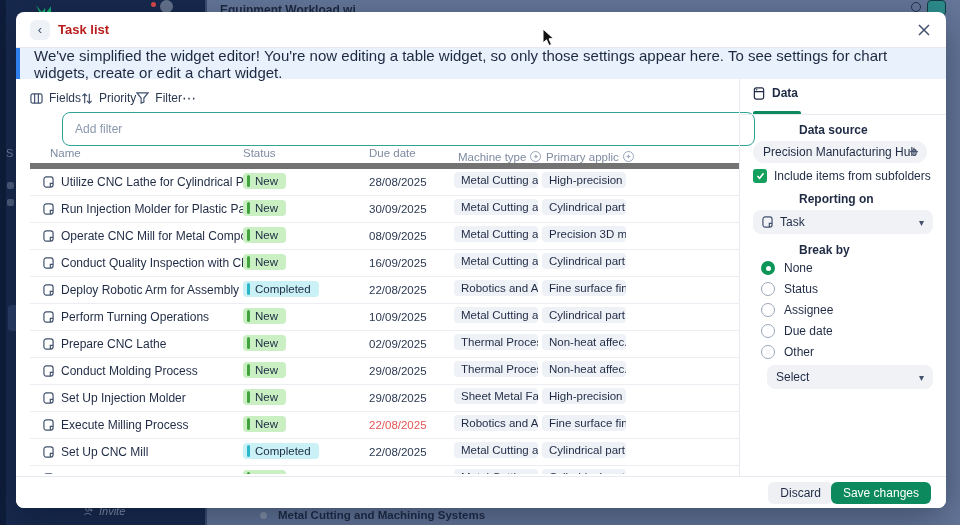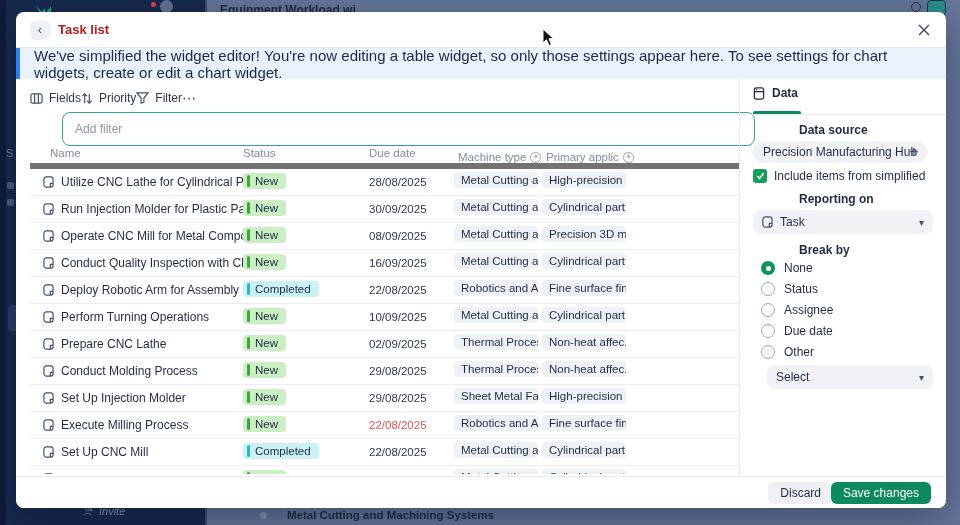--- a/index.html
+++ b/index.html
@@ -15,21 +15,21 @@
   .brand-word { color:rgba(255,255,255,.28); font-size:13px; font-weight:bold; letter-spacing:.5px; }
   .notif-dot { position:absolute; left:151px; top:2px; width:5px; height:5px; border-radius:50%; background:#e14b4b; }
   .topbar-avatar-dim { position:absolute; left:160px; top:0; width:13px; height:13px; border-radius:50%; background:rgba(200,208,222,.45); }
   .topbar-title { position:absolute; left:220px; top:3px; font-size:12px; font-weight:bold; color:#1d2940; white-space:nowrap;text-align:right; }
   .search-circle { position:absolute; left:911px; top:2px; width:10px; height:10px; border:1.5px solid #243352; border-radius:50%; }
   .user-avatar { position:absolute; left:927px; top:0; width:19px; height:16px; border-radius:4px; background:#2e8f8d; border:1px solid #123c44; }
   .sb-sliver-s { position:absolute; left:6px; top:147px; color:rgba(190,200,218,.55); font-size:11px; }
   .sb-sliver-dot { position:absolute; left:7px; width:7px; height:7px; border-radius:2px; background:rgba(190,200,218,.35); }
   .sb-sel-frag { position:absolute; left:8px; top:305px; width:8px; height:26px; border-radius:4px 0 0 4px; background:#2b3f69; }
   .invite { position:absolute; left:83px; top:505px; display:flex; align-items:center; gap:5px; color:#8b9ab6; font-size:11px;font-style:italic; }
-  .bottom-item { position:absolute; left:260px; top:509px; display:flex; align-items:center; gap:20px; color:#1e2a44; font-size:11.5px; font-weight:bold; }
+  .bottom-item { position:absolute; left:260px; top:509px; display:flex; align-items:center; gap:11px; color:#1e2a44; font-size:11.5px; font-weight:bold; }
   .bottom-item .dot { width:7px; height:7px; border-radius:50%; background:#8c99af; }
 
   
   .modal { position:absolute; left:16px; top:12px; width:930px; height:496px; background:#fff; border-radius:8px; box-shadow:0 10px 40px rgba(10,20,40,.45); overflow:hidden; }
   .m-header { position:absolute; left:0; top:0; width:100%; height:36px; border-bottom:1px solid #e7eaf0; }
   .back-btn { position:absolute; left:14px; top:8px; width:20px; height:20px; background:#eef1f5; border-radius:6px; border:none; color:#42526e; font-size:13px; line-height:18px; text-align:center; cursor:pointer; }
   .m-title { position:absolute; left:42px; top:10px; font-size:13px; font-weight:bold; color:#b91c1c; }
   .close-btn { position:absolute; right:14px; top:10px; width:16px; height:16px; cursor:pointer; }
   .banner { position:absolute; left:0; top:36px; width:100%; height:31px; background:#e9f2fc; display:flex; align-items:center; }
   .banner-bar { position:absolute; left:0; top:0; width:4px; height:100%; background:#2f80ed; }
@@ -41,21 +41,21 @@
   .tool svg { display:block; }
   .more-btn { font-size:14px; color:#2a3850; letter-spacing:1px; background:none; border:none; cursor:pointer; }
 
   .filter-input { position:absolute; left:14px; top:100px; width:693px; height:14px; border:1.5px solid #2fa396; border-radius:8px; font-size:12px; color:#1f2b45; padding:16px 12px; outline:none; font-family:inherit;margin-left:32px; }
   .filter-input::placeholder { color:#8a97ad; }
 
   
   .table { position:absolute; left:14px; top:131px; width:709px; }
   .thead { display:grid; grid-template-columns:213px 126px 85px 88px 1fr; height:26px; align-items:center; border-bottom:6px solid #737373; color:#7e8ba1; font-size:11.5px; }
   .thead .h-name { padding-left:20px; }
-  .thead .h-ic { display:inline-flex; align-items:center; gap:4px;margin-top:8px; }
+  .thead .h-ic { display:inline-flex; gap:4px;margin-top:8px; }
   .ai-circle { width:11px; height:11px; border:1px solid #9aa6ba; border-radius:50%; display:inline-flex; align-items:center; justify-content:center; font-size:7px; color:#9aa6ba; }
   .tbody { height:305px; overflow:hidden; }
   .trow { display:grid; grid-template-columns:213px 126px 85px 88px 1fr; height:27px; align-items:center; border-bottom:1px solid #eceef3; cursor:pointer; }
   .c-name { display:flex; align-items:center; gap:7px; padding-left:13px; overflow:hidden; white-space:nowrap; }
   .c-name .nm { font-size:12px; color:#1f2b45; overflow:hidden; white-space:nowrap; }
   .badge { display:inline-flex; align-items:center; gap:5px; padding:2px 8px 2px 4px; border-radius:4px; font-size:11.5px; color:#1d2b44; width:max-content; }
   .badge .bar { width:3px; height:12px; border-radius:2px; }
   .badge.new { background:#c9efc3; } .badge.new .bar { background:#41a33e; }
   .badge.completed { background:#c9f1f6; } .badge.completed .bar { background:#2cb6c9; }
   .c-due { font-size:11.5px; color:#2a3850; }
@@ -405,21 +405,21 @@
     <span class="plabel" style="top:44px">Data source</span>
     <span class="src-pill">Precision Manufacturing Hub</span>
     <button class="plus-btn">+</button>
 
     <label class="chk-row">
       <span class="chk-box">
         <svg width="9" height="8" viewBox="0 0 10 9">
             <path d="M1.5 4.5 L4 7 L8.5 1.5" fill="none" stroke="#fff" stroke-width="1.8"></path>
           </svg>
       </span>
-      <span class="chk-label">Include items from simplified</span>
+      <span class="chk-label">Include items from subfolders</span>
     </label>
 
     <span class="plabel" style="top:113px">Reporting on</span>
     <div class="dropdown dd-task">
       <svg width="11" height="12" viewBox="0 0 12 13">
           <rect x="1" y="1" width="10" height="11" rx="2.5" fill="none" stroke="#42526e" stroke-width="1.3"></rect>
           <path d="M11 8 L8 8 L8 12" fill="none" stroke="#42526e" stroke-width="1.3"></path>
         </svg>
       <span>Task</span>
       <span class="chev">▾</span>

